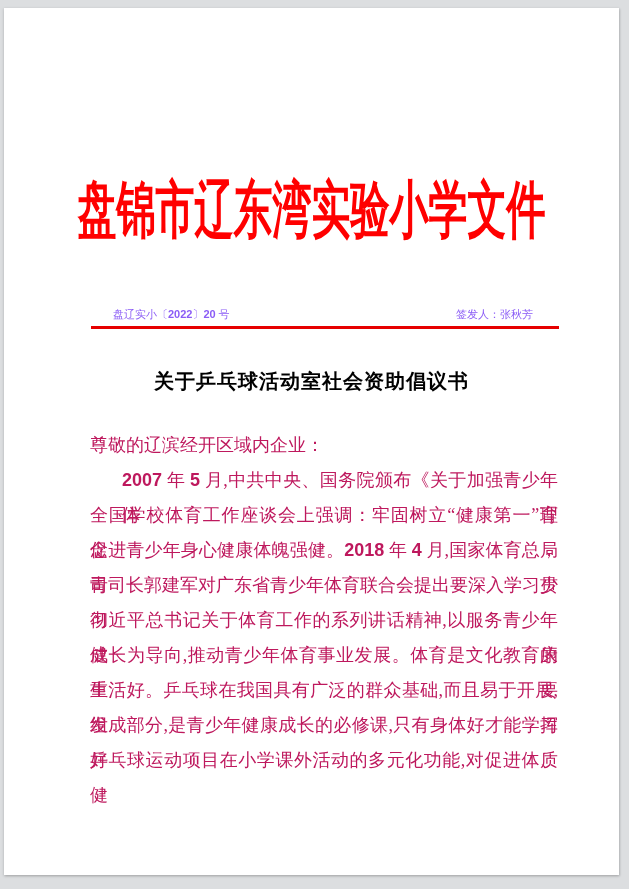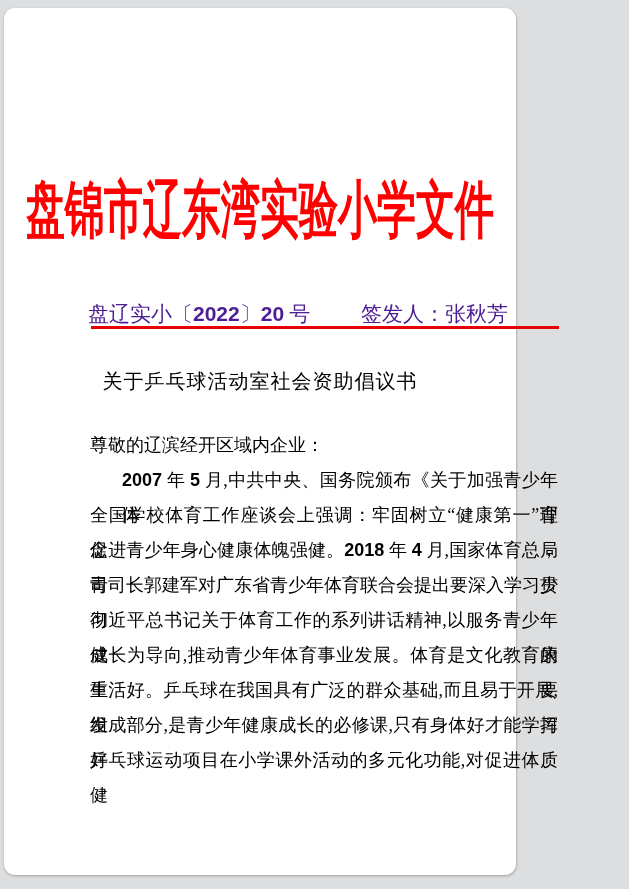--- a/index.html
+++ b/index.html
@@ -11,25 +11,24 @@
     height: 889px;
     position: relative;
     overflow: hidden;
     background: var(--canvas-gray, #dcdee0);
     font-family: "Liberation Serif", "DejaVu Serif", serif;
   }
   .page {
     position: absolute;
     left: 4px;
     top: 8px;
-    width: 512px;
+    width: 615px;
     height: 867px;
     background: #ffffff;
     box-shadow: 0 1px 3px rgba(0,0,0,0.20), 1px 1px 2px rgba(0,0,0,0.10);
-    border-radius: 11px;
   }
   
   .red-head {
     position: absolute;
     top: 166px;
     left: 0;
     right: 0;
     height: 72px;
     display: flex;
     align-items: center;
@@ -42,26 +41,26 @@
     color: var(--header-red, #ff0000);
     white-space: nowrap;
     transform: scaleY(1.6);
     transform-origin: center;
     letter-spacing: 0;
   }
   
   .doc-row {
     position: absolute;
     top: 294px;
-    left: 70px;
+    left: 95px;
     width: 468px;
     display: flex;
     justify-content: space-between;
-    font-size: 21px;
-    color: #4c1d95;
+    font-size: 11px;
+    color: #8b5cf6;
     line-height: 24px;
   }
   .doc-row .left  { padding-left: 14px; }
   .doc-row .right { padding-right: 34px; }
   
   .red-rule {
     position: absolute;
     top: 318px;
     left: 87px;
     width: 468px;
@@ -69,32 +68,32 @@
     background: var(--rule-red, #e60000);
   }
   
   .doc-title {
     position: absolute;
     top: 360px;
     left: 0;
     right: 0;
     text-align: center;
     font-size: 20px;
-    font-weight: normal;
+    font-weight: bold;
     color: #000000;
     letter-spacing: 1px;
   }
   
   .body-text {
     position: absolute;
     top: 420px;
     left: 86px;
     width: 468px;
     font-size: 18px;
-    color: #000000;
+    color: #be185d;
   }
   .line {
     height: 35px;
     line-height: 35px;
     white-space: nowrap;
   }
   .justify {
     white-space: normal;
     text-align: justify;
     text-align-last: justify;

